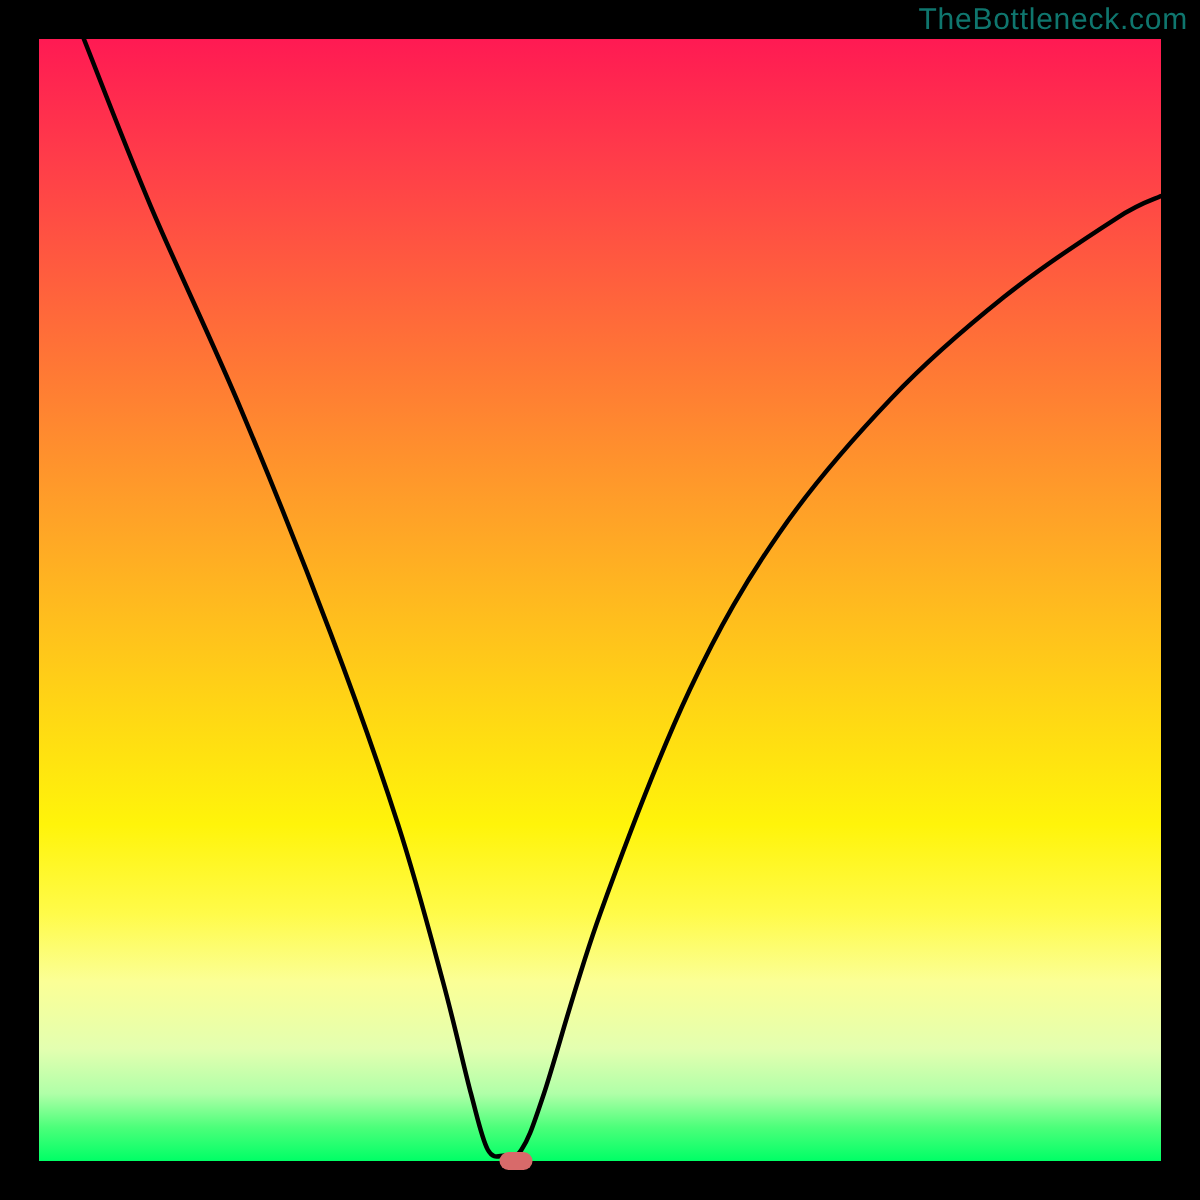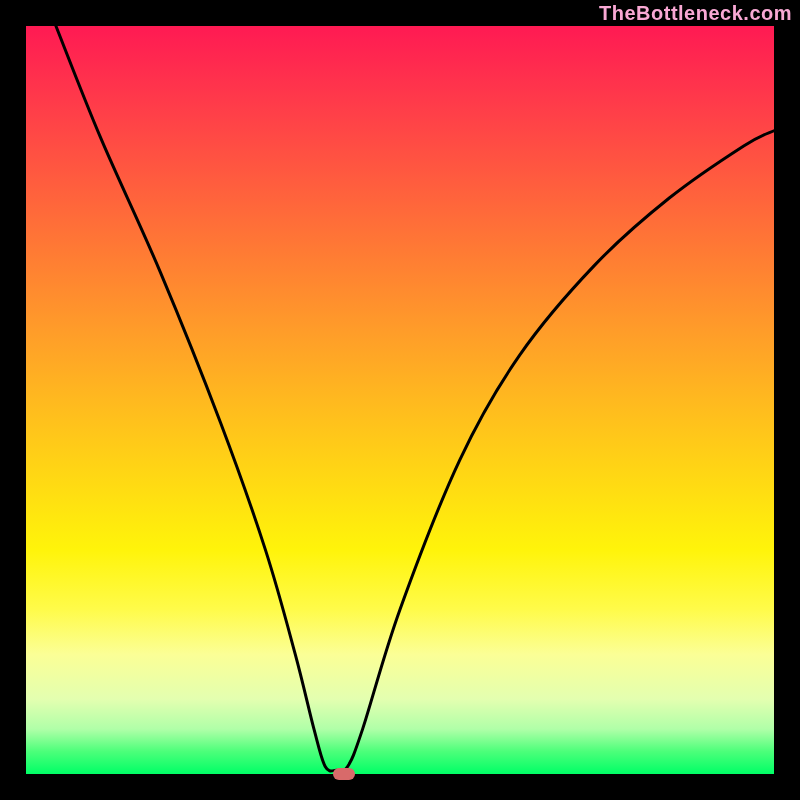--- a/index.html
+++ b/index.html
@@ -14,23 +14,23 @@
   .frame {
     position: relative;
     width: 800px;
     height: 800px;
     background: #000;
   }
   .watermark {
     position: absolute;
     top: 2px;
     right: 8px;
-    color: #f9a8d4;
+    color: #0f766e;
     font-size: 20px;
-    font-weight: 700;
+    font-weight: 400;
     letter-spacing: 0.5px;
     user-select: none;
   }
   .plot-area {
     position: absolute;
     left: 26px;
     top: 26px;
     width: 748px;
     height: 748px;
     background: linear-gradient(to bottom,

